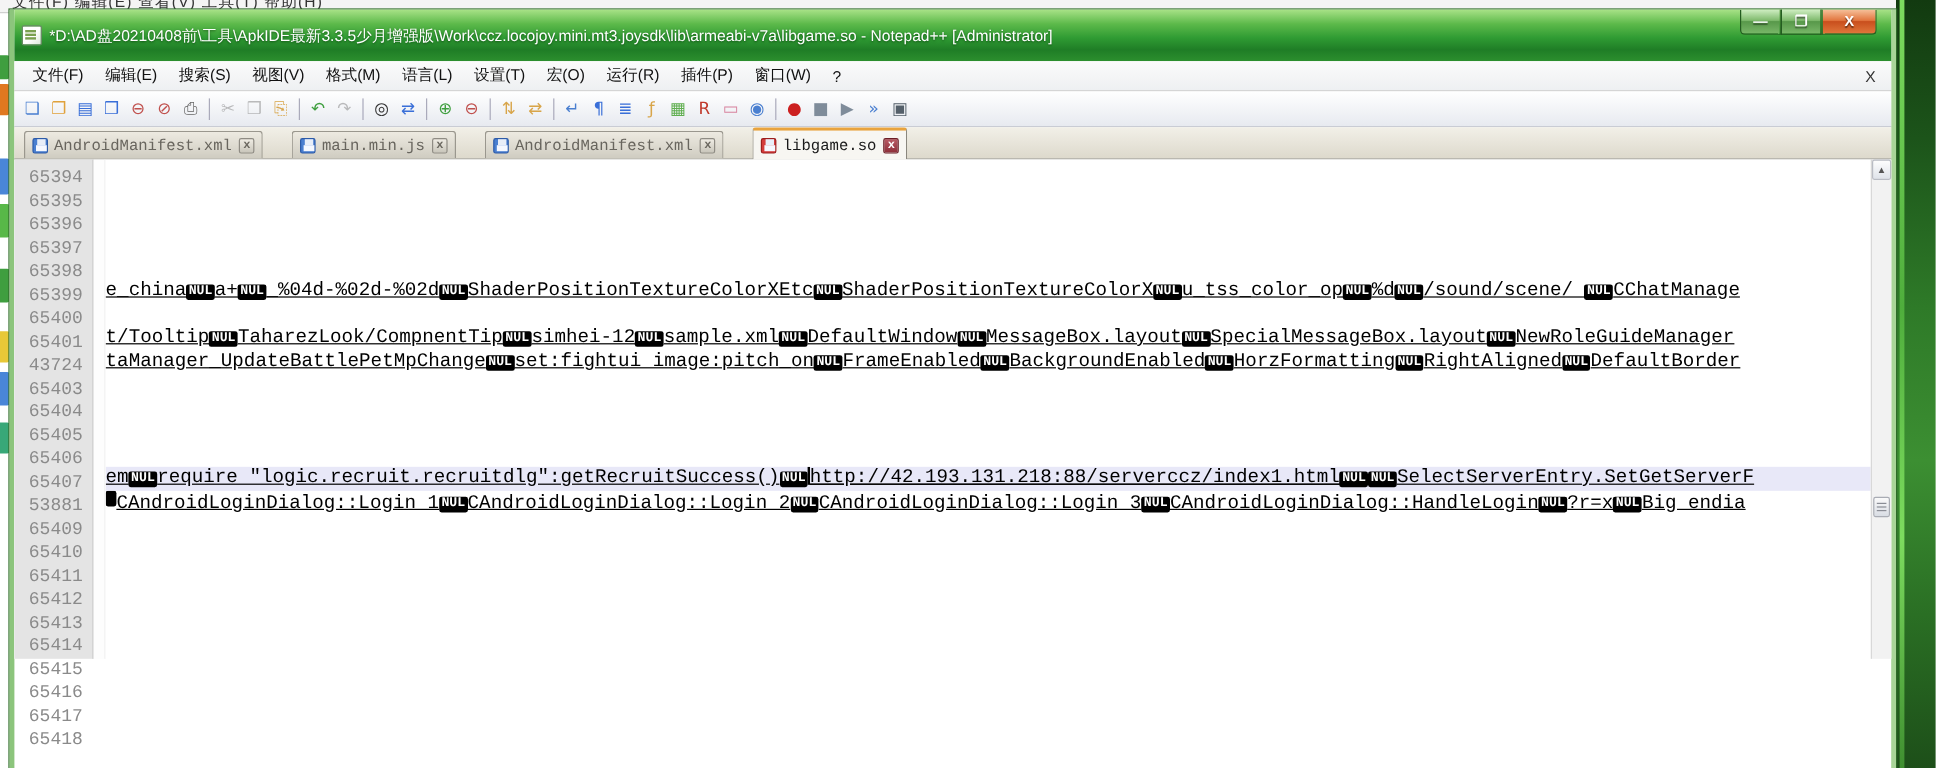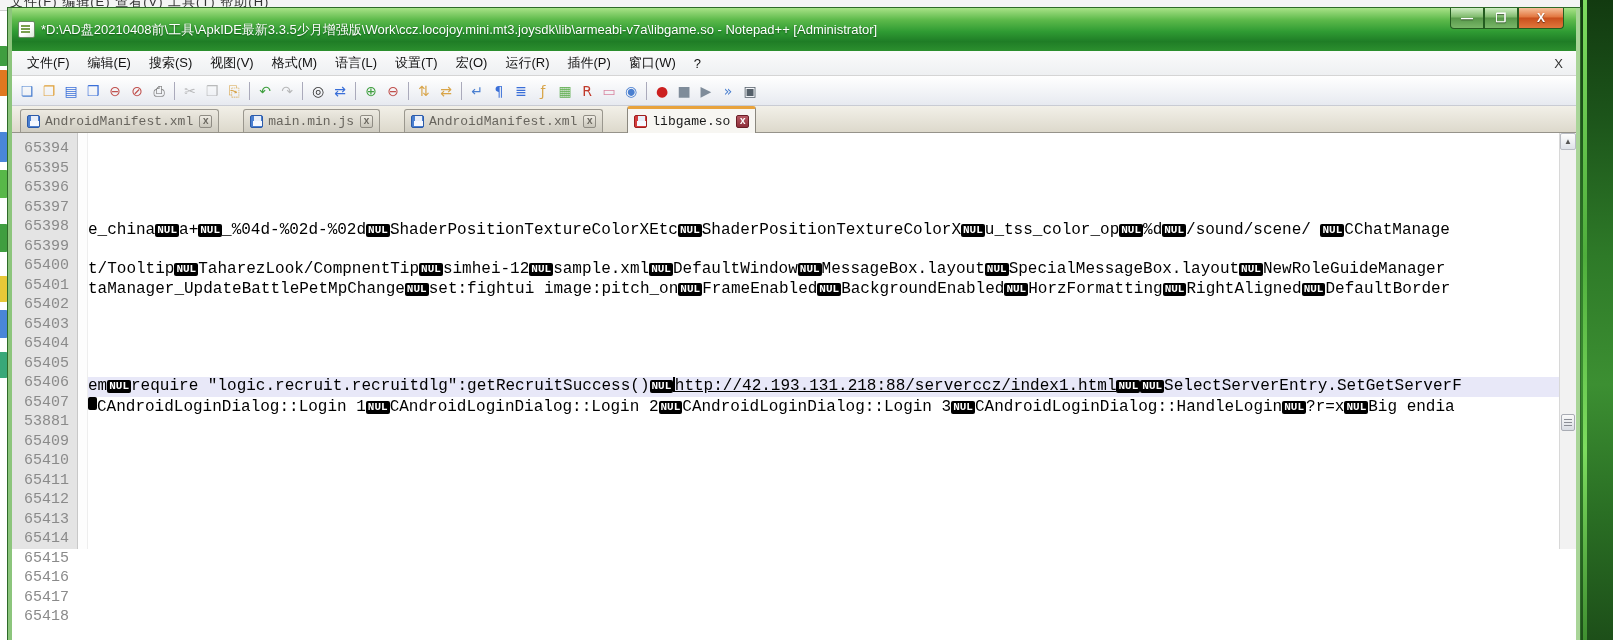--- a/index.html
+++ b/index.html
@@ -75,21 +75,21 @@
     display:flex; align-items:center; justify-content:center; flex:0 0 auto; }
   .tab.active .tab-x { background:linear-gradient(180deg,#b85a64,#8e2f3a); border-color:#6b1e27; color:#fff; }
 
   
   .editor { position:relative; height:416px; background:#fff; display:flex; }
   .gutter { width:66px; background:#e4e4e4; border-right:1px solid #c8c8c8;
     padding-top:6px; flex:0 0 auto; }
   .gutter .ln { height:19.5px; font-family:"Liberation Mono", monospace; font-size:15px;
     color:#8a8a8a; text-align:right; padding-right:8px; line-height:19.5px; }
   .fold-margin { width:10px; background:#fdfdfd; border-right:1px solid #eee; flex:0 0 auto; }
-  .text-area { position:relative; flex:1 1 auto; overflow:hidden; padding-top:10px; background:#fff; }
+  .text-area { position:relative; flex:1 1 auto; overflow:hidden; padding-top:22px; background:#fff;text-decoration:underline; }
   .code-line { height:19.5px; line-height:19.5px; white-space:pre; font-family:"Liberation Mono", monospace;
     font-size:16px; color:#000; overflow:hidden; position:relative; }
   .code-line.hl { background:#e8e8f8; }
   .nul { display:inline-block; background:#000; color:#fff; font-size:11px; font-weight:bold;
     line-height:13px; padding:0 2px; border-radius:2px; vertical-align:1px;
     font-family:"Liberation Mono", monospace; letter-spacing:0; }
   .nul.partial { width:9px; overflow:hidden; color:transparent; }
   .url { text-decoration:underline; color:#000; }
   .caret { display:inline-block; width:1.5px; height:15px; background:#000; vertical-align:-2px; }
 
@@ -218,21 +218,21 @@
   <div class="editor">
     <div class="gutter">
         <div class="ln">65394</div>
         <div class="ln">65395</div>
         <div class="ln">65396</div>
         <div class="ln">65397</div>
         <div class="ln">65398</div>
         <div class="ln">65399</div>
         <div class="ln">65400</div>
         <div class="ln">65401</div>
-        <div class="ln">65402</div>
+        <div class="ln">43724</div>
         <div class="ln">65403</div>
         <div class="ln">65404</div>
         <div class="ln">65405</div>
         <div class="ln">65406</div>
         <div class="ln">65407</div>
         <div class="ln">53881</div>
         <div class="ln">65409</div>
         <div class="ln">65410</div>
         <div class="ln">65411</div>
         <div class="ln">65412</div>

